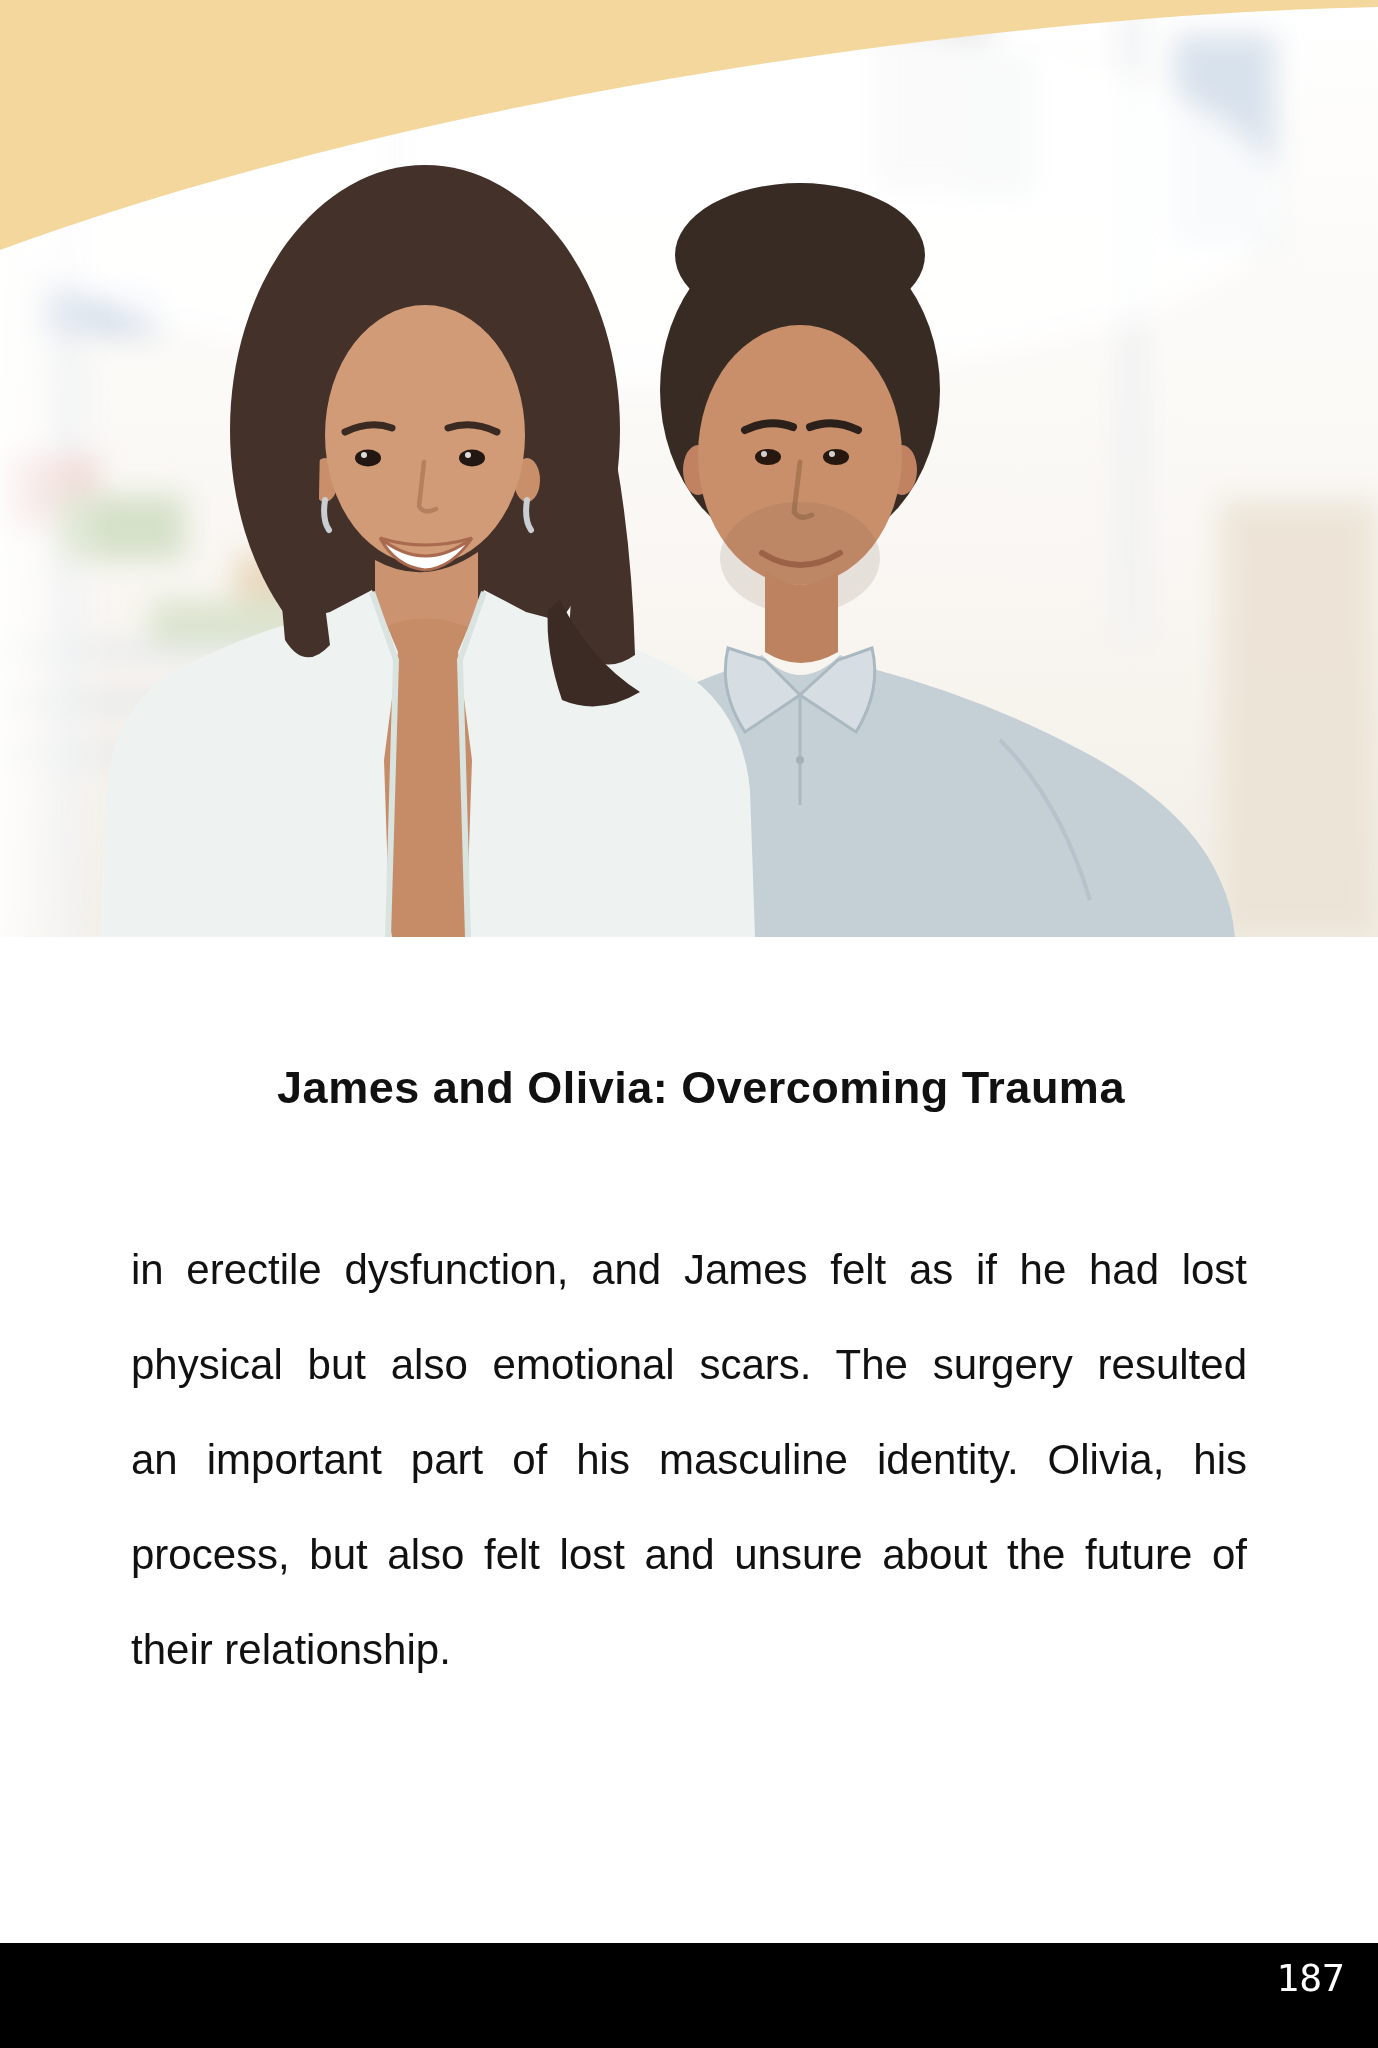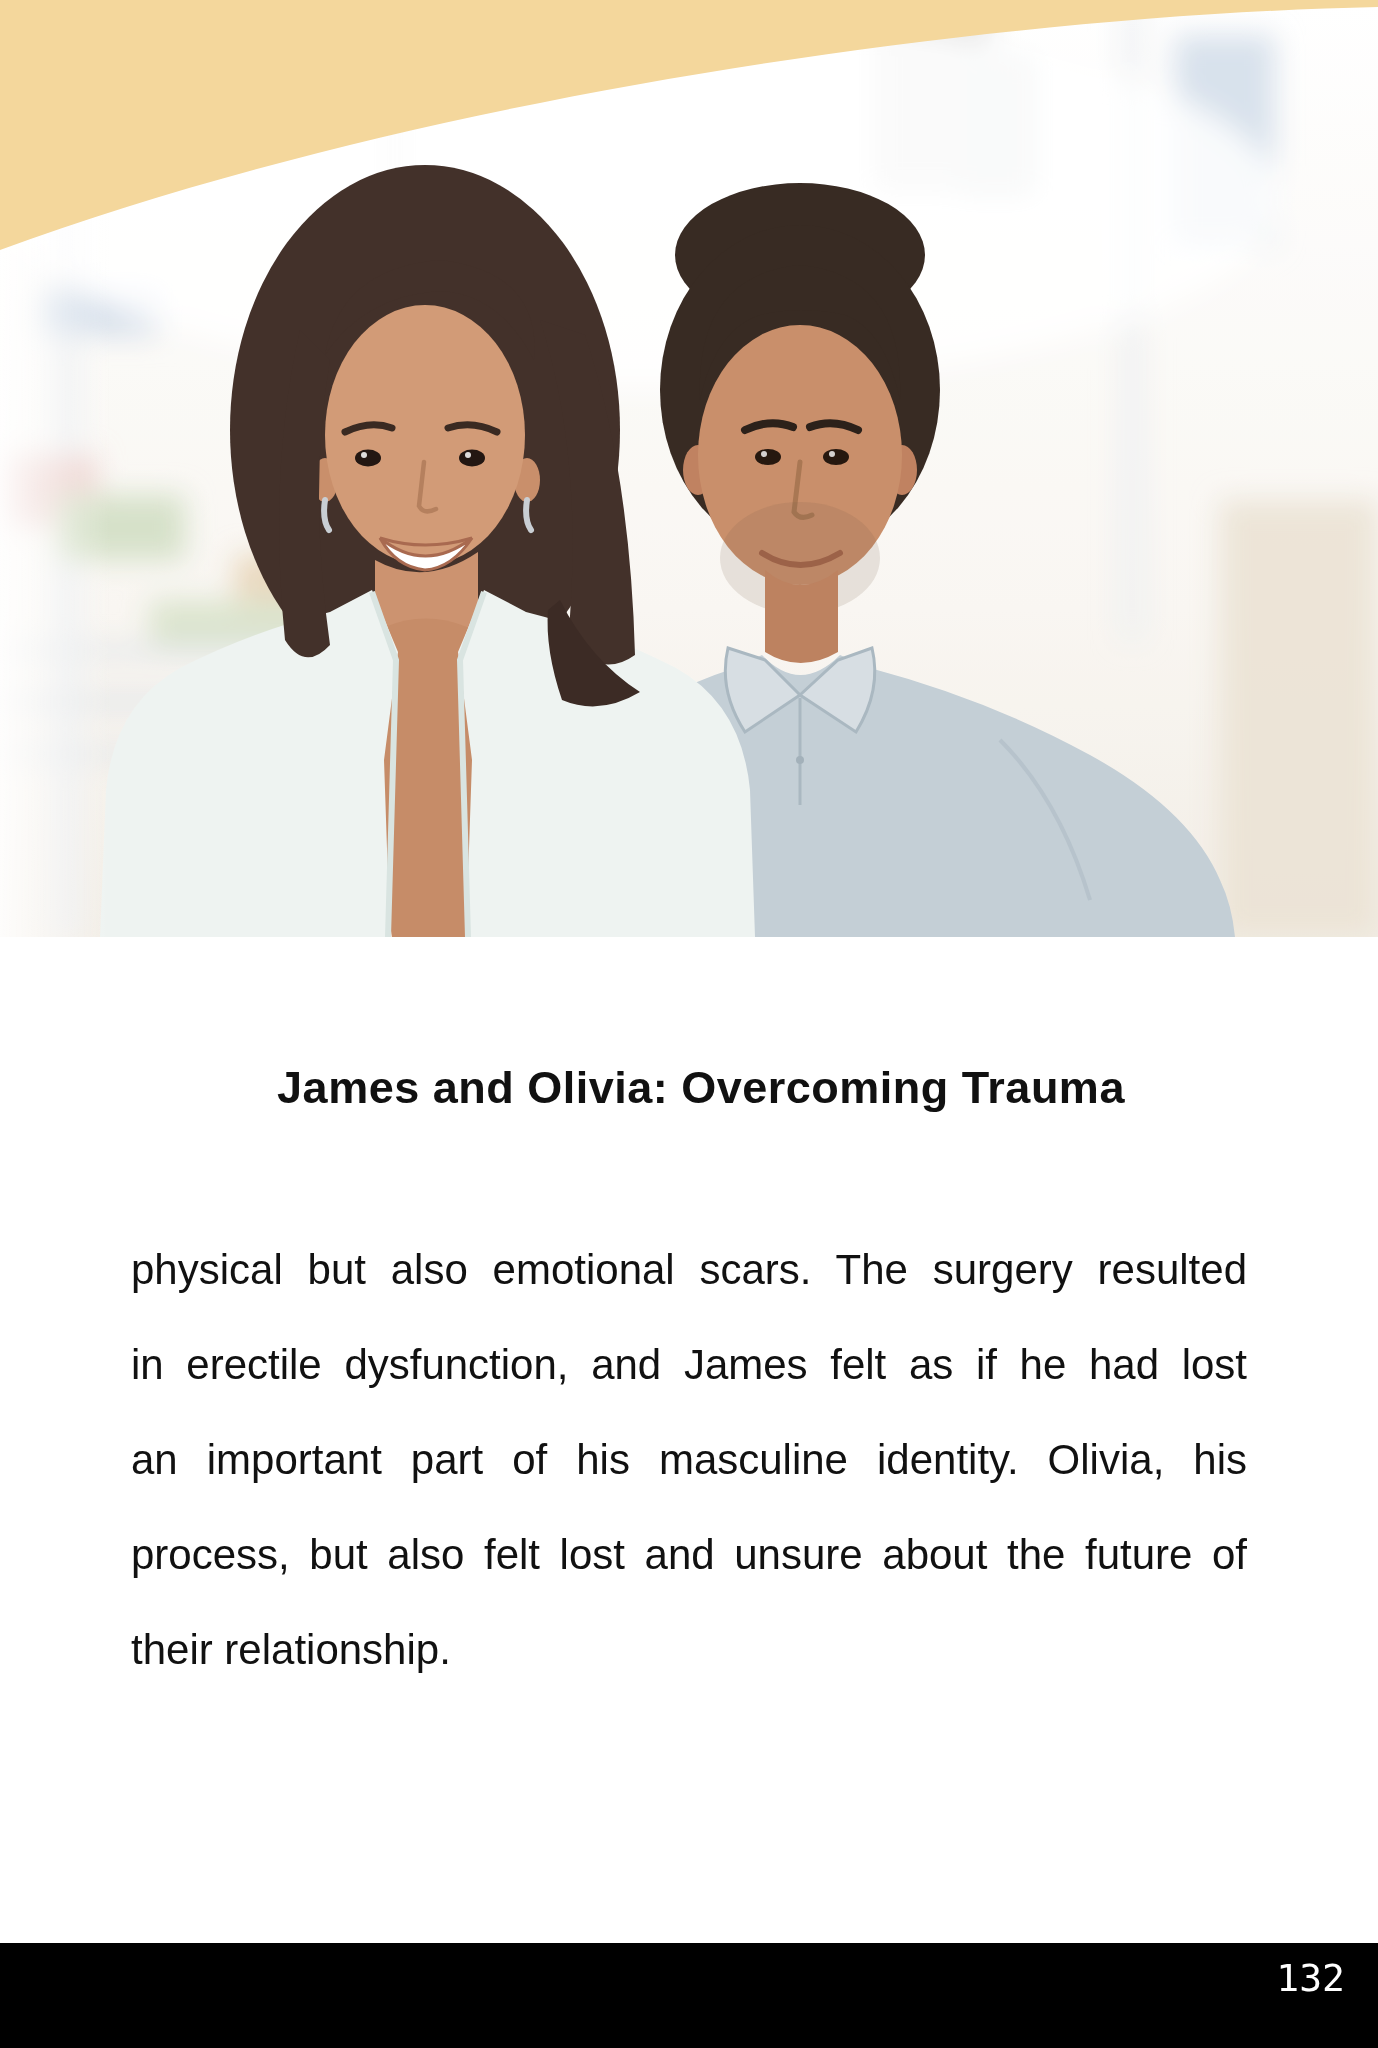--- a/index.html
+++ b/index.html
@@ -135,24 +135,24 @@
     </svg>
 
     <svg class="curve-svg" width="1378" height="260" viewBox="0 0 1378 260" aria-hidden="true">
       <path d="M0 0 H1378 V7 C1000 15 430 92 0 250 Z" fill="var(--accent,#F4D79C)"></path>
     </svg>
   </div>
 
   <h1 class="title">James and Olivia: Overcoming Trauma</h1>
 
   <div class="body-text">
+    <div class="body-line">in erectile dysfunction, and James felt as if he had lost</div>
     <div class="body-line">physical but also emotional scars. The surgery resulted</div>
-    <div class="body-line">in erectile dysfunction, and James felt as if he had lost</div>
     <div class="body-line">an important part of his masculine identity. Olivia, his</div>
     <div class="body-line">process, but also felt lost and unsure about the future of</div>
     <div class="body-line last">their relationship.</div>
   </div>
 
   <div class="footer-bar">
-    <span class="page-num">132</span>
+    <span class="page-num">187</span>
   </div>
 
 </div>
 
 </body></html>

